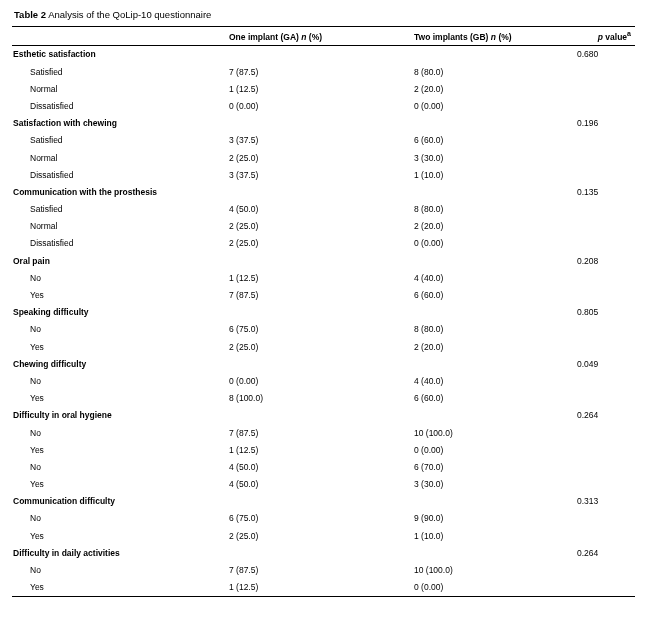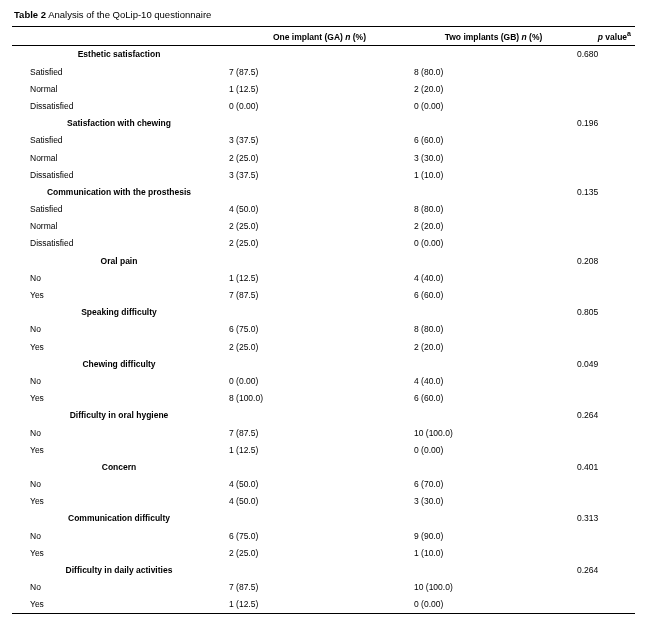--- a/index.html
+++ b/index.html
@@ -37,41 +37,40 @@
     font-size: 8.5px;
   }
   table.qol col.c-item { width: 215px; }
   table.qol col.c-ga   { width: 185px; }
   table.qol col.c-gb   { width: 163px; }
   table.qol col.c-p    { width: 60px; }
 
   thead th {
     font-weight: bold;
     font-size: 8.5px;
-    text-align: center;
+    text-align: left;
     padding: 3px 2px 3px 2px;
     border-top: 1.1px solid #000;
     border-bottom: 0.8px solid #000;
     vertical-align: bottom;
   }
   thead th.th-item { border-top: 1.1px solid #000; }
   thead th.th-p { text-align: right; padding-right: 4px; }
   thead th .ital { font-style: italic; font-weight: bold; }
   thead th sup { font-size: 7px; vertical-align: super; }
 
   tbody td {
     padding: 3.6px 2px 3.6px 2px;
     vertical-align: top;
     font-size: 8.5px;
     line-height: 10px;
   }
   tr.group td.item {
     font-weight: bold;
     padding-left: 1px;
-    text-align: center;
   }
   tr.sub td.item {
     padding-left: 18px;
     font-weight: normal;
   }
   td.p-val {
     text-align: left;
     padding-left: 2px;
     margin-top: 22px;
   }
@@ -242,26 +241,20 @@
           <td>7 (87.5)</td>
           <td>10 (100.0)</td>
           <td class="p-val"></td>
         </tr>
         <tr class="sub">
           <td class="item">Yes</td>
           <td>1 (12.5)</td>
           <td>0 (0.00)</td>
           <td class="p-val"></td>
         </tr>
-        <tr class="group">
-          <td class="item">Concern</td>
-          <td></td>
-          <td></td>
-          <td class="p-val">0.401</td>
-        </tr>
         <tr class="sub">
           <td class="item">No</td>
           <td>4 (50.0)</td>
           <td>6 (70.0)</td>
           <td class="p-val"></td>
         </tr>
         <tr class="sub">
           <td class="item">Yes</td>
           <td>4 (50.0)</td>
           <td>3 (30.0)</td>

